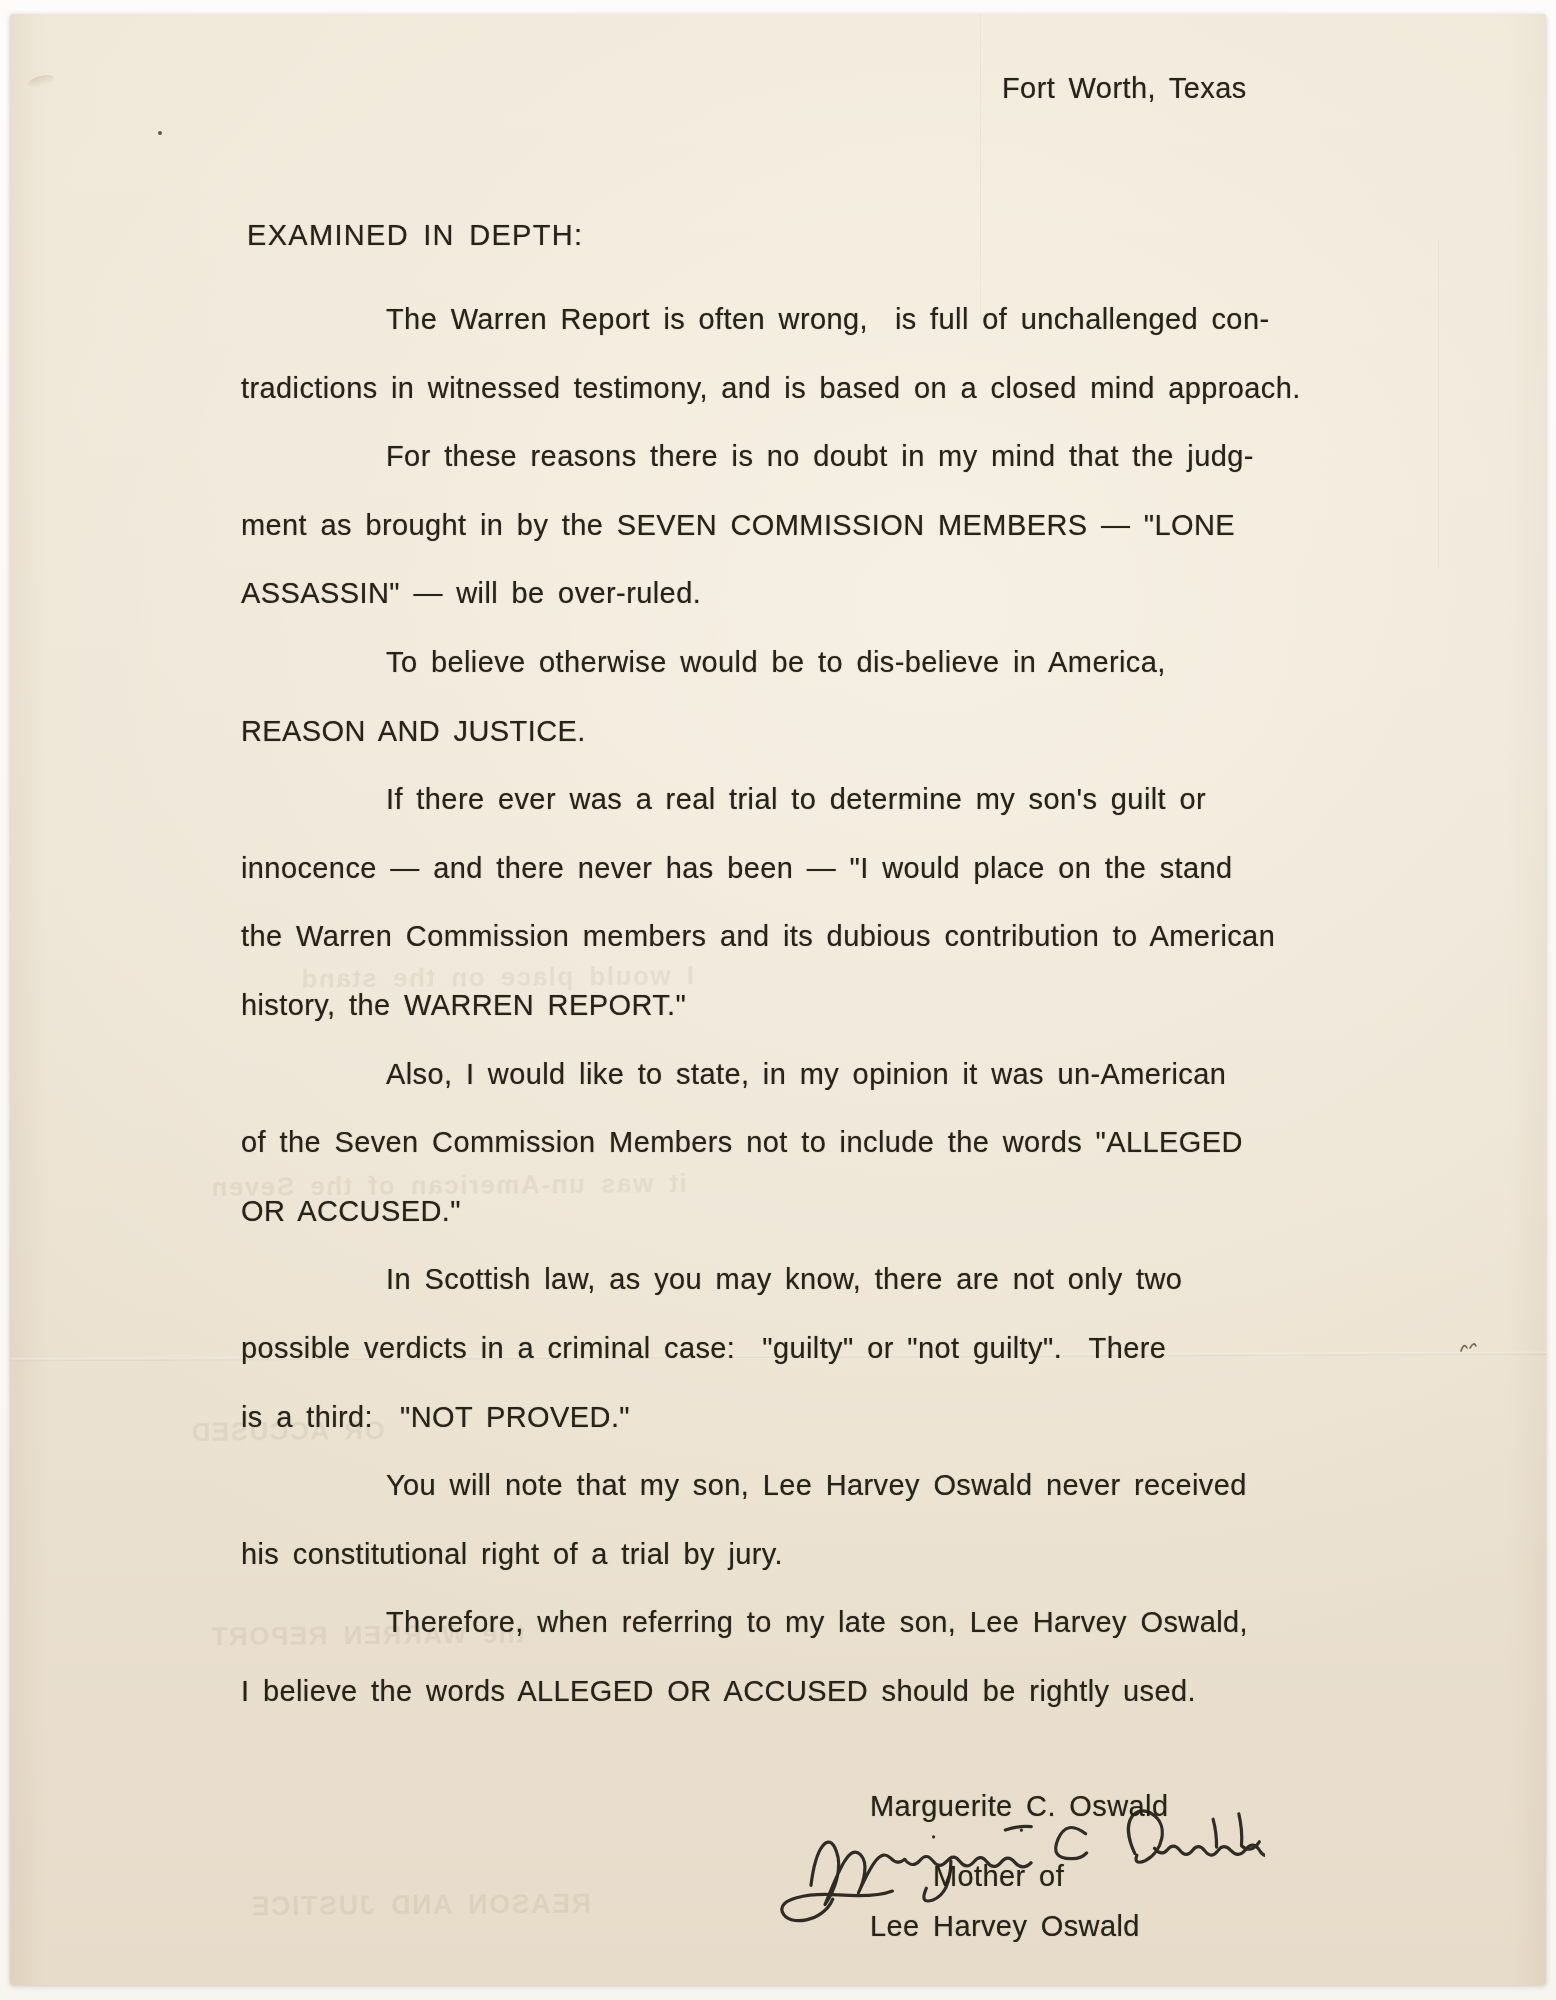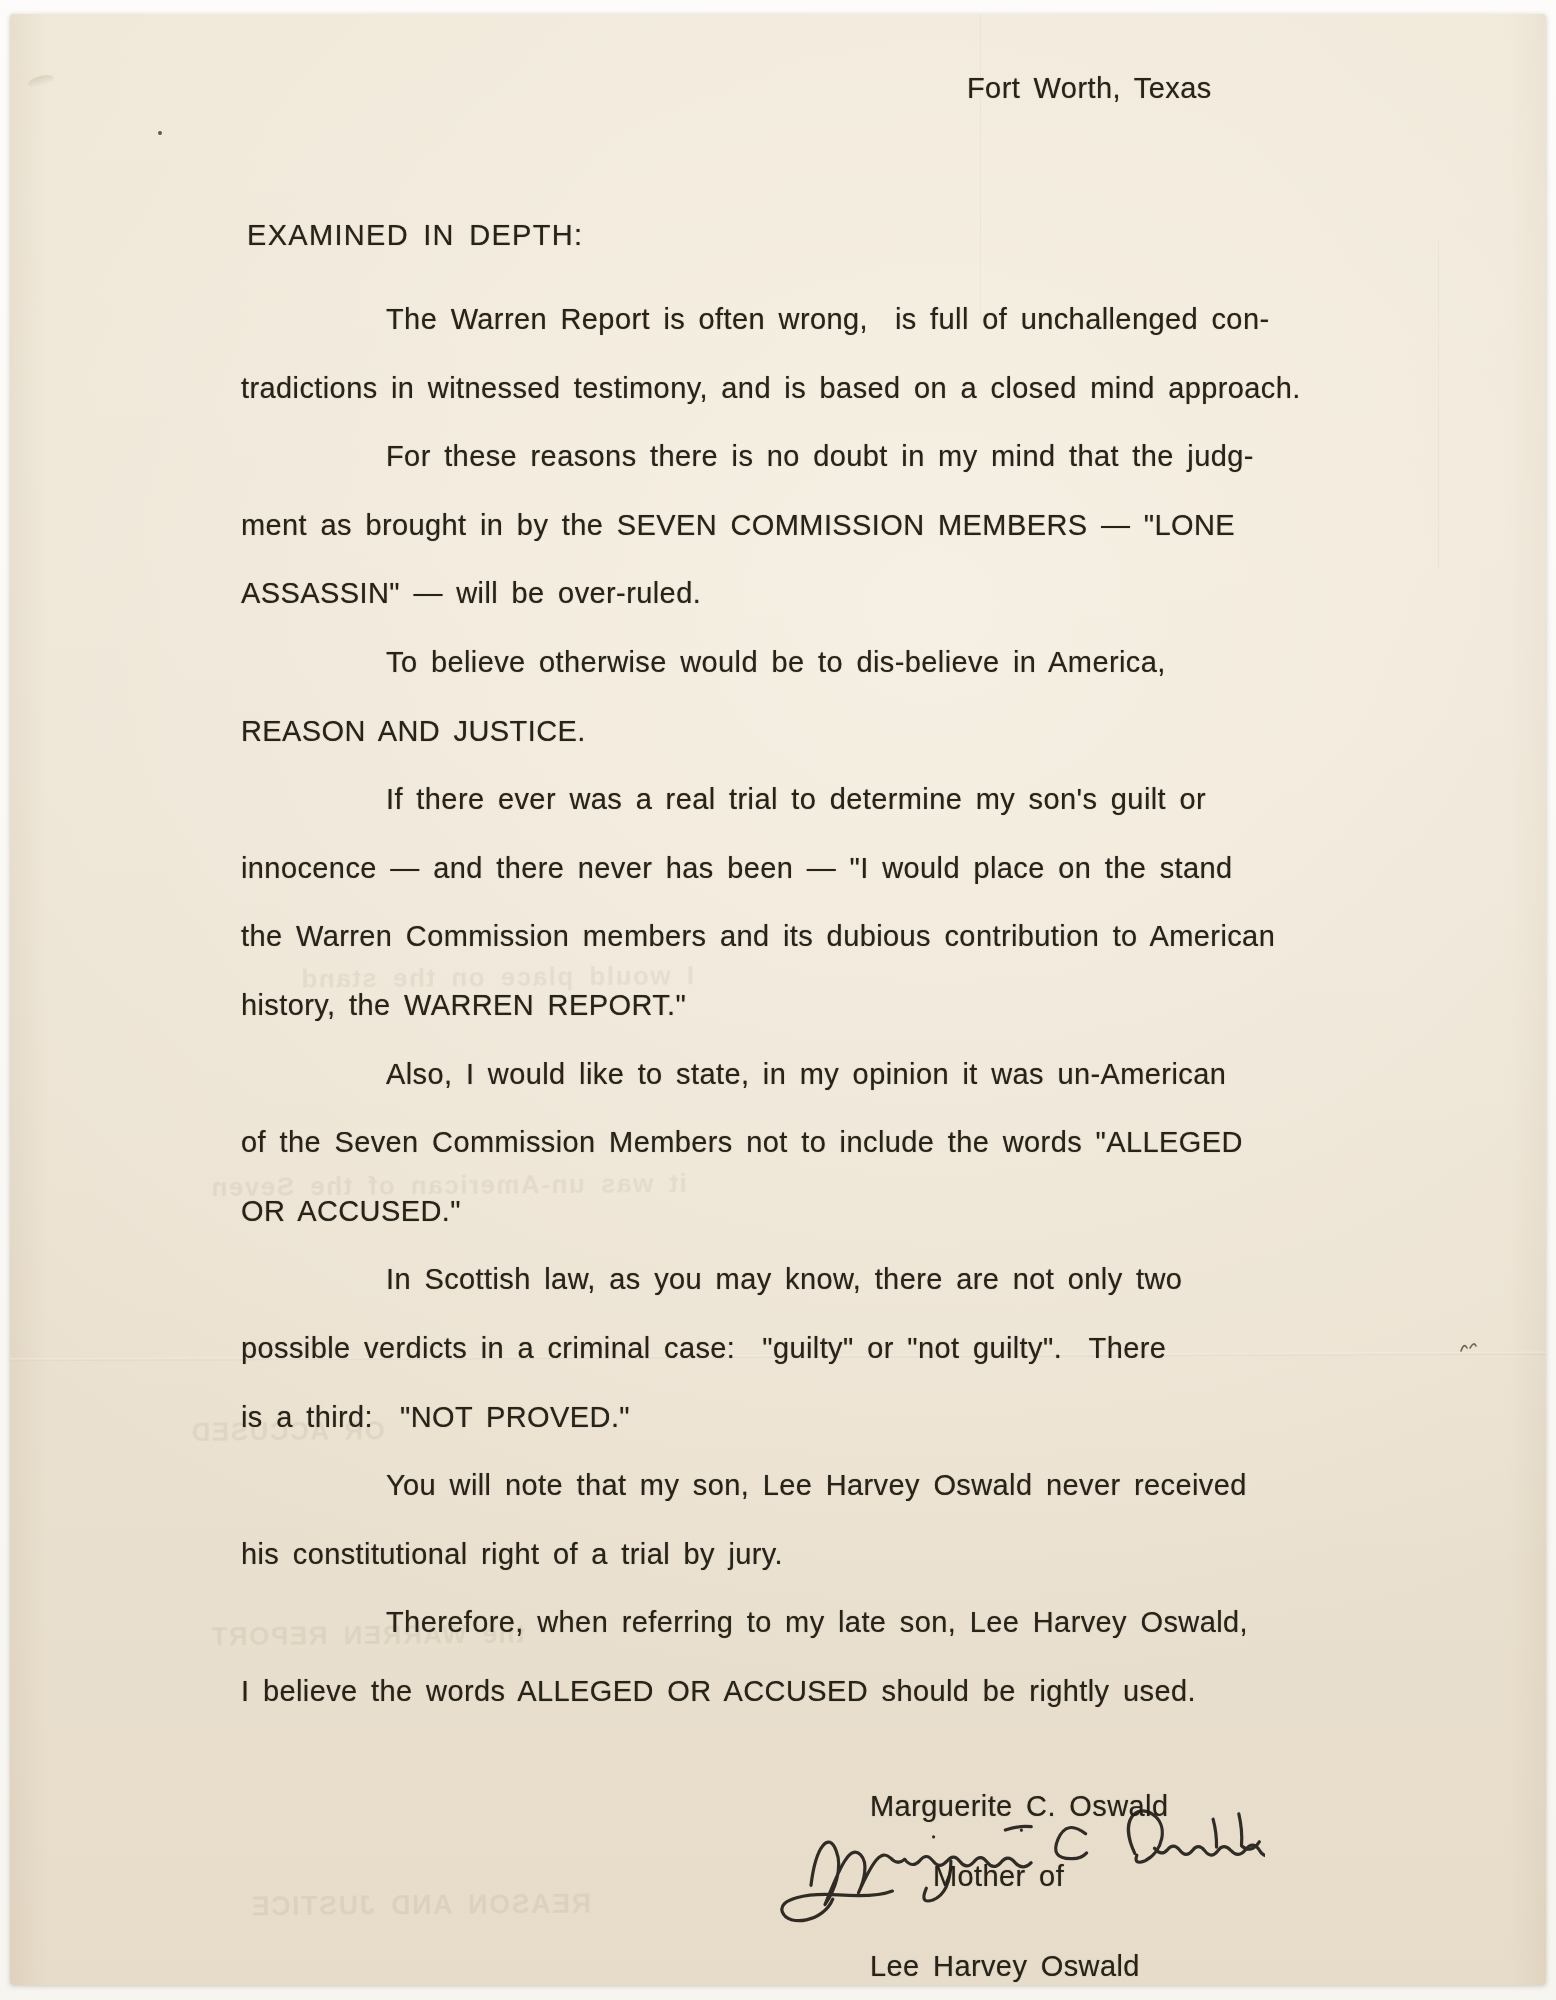--- a/index.html
+++ b/index.html
@@ -19,29 +19,29 @@
       radial-gradient(ellipse 120% 80% at 60% 30%, rgba(255,252,244,.5), rgba(255,252,244,0) 70%),
       linear-gradient(90deg, rgba(168,148,118,.13), rgba(168,148,118,0) 2.5%, rgba(168,148,118,0) 97.5%, rgba(168,148,118,.11)),
       linear-gradient(180deg, #efe7d7 0%, #ece3d3 40%, #eae0cf 75%, #e7dcca 100%);
     box-shadow:0 1px 5px rgba(90,80,60,.28);
   }
   .typed {
     position:absolute; color:#282319; white-space:pre;
     font-size:29px; letter-spacing:.4px; word-spacing:5px;
     text-shadow:0 0 1px rgba(45,38,28,.55);
   }
-  .dateline { left:957px; top:58px; }
+  .dateline { left:992px; top:58px; }
   .heading  { left:237px; top:205px; letter-spacing:1.3px; }
   .body-lines { left:231px; top:271px; line-height:68.6px; }
   .body-lines .line { height:68.6px; white-space:pre; }
   .body-lines .line.indent { padding-left:145px; }
 
   .sig-typed    { left:860px; top:1776px;text-align:center; }
   .sig-relation { left:923px; top:1846px; }
-  .sig-son      { left:860px; top:1896px;margin-top:40px; }
+  .sig-son      { left:860px; top:1896px; }
   .sig-svg { position:absolute; left:625px; top:1789px; width:630px; height:120px; }
 
   .ghost {
     position:absolute; transform:scaleX(-1) rotate(.5deg);
     opacity:.085; color:#6b5c44; white-space:pre;
     filter:blur(.7px); font-weight:bold; letter-spacing:1.5px; word-spacing:6px;
   }
 
   .crease-h {
     position:absolute; left:0; top:1341px; width:100%; height:3px;

